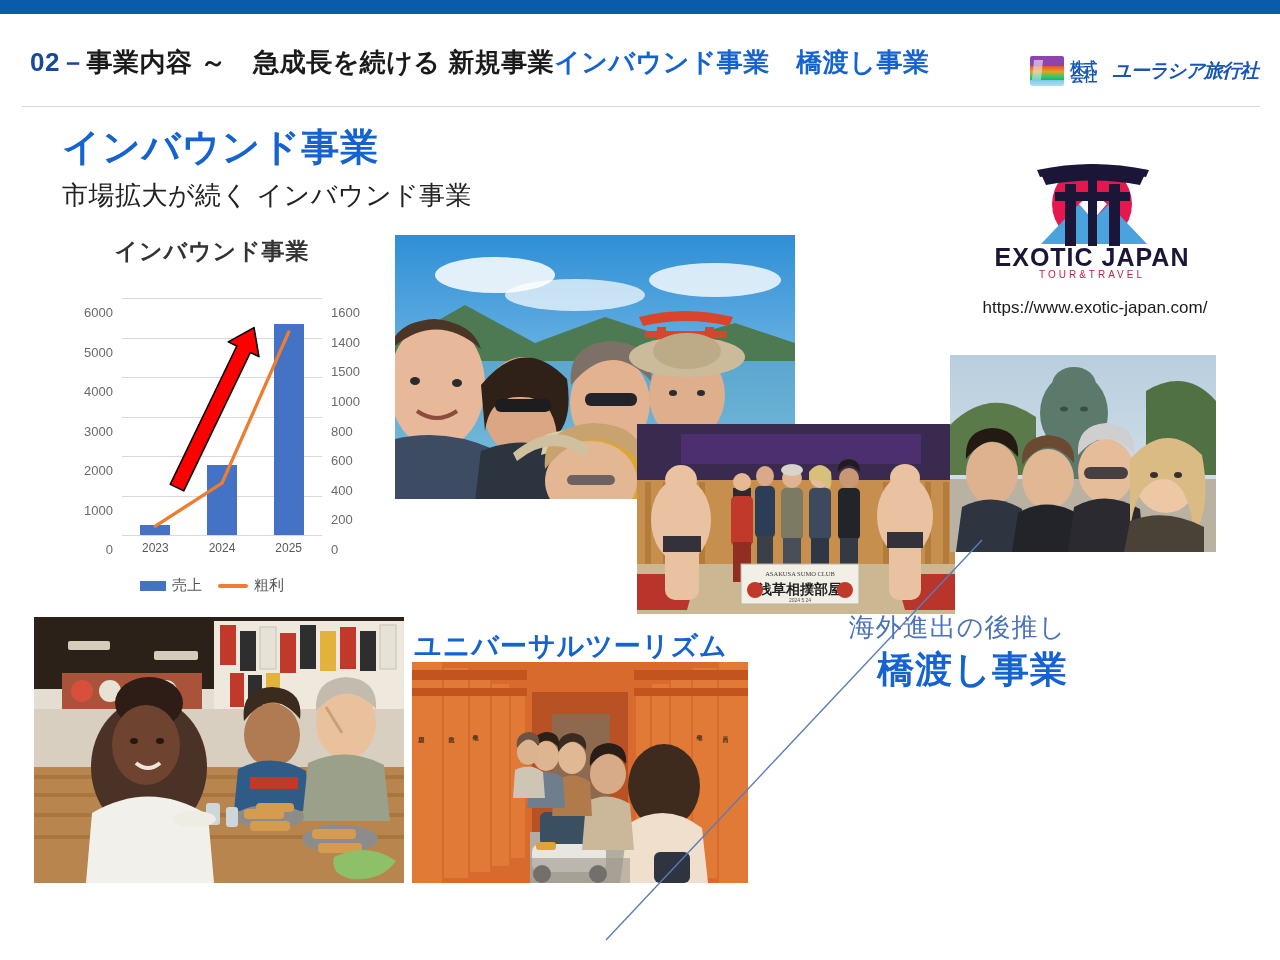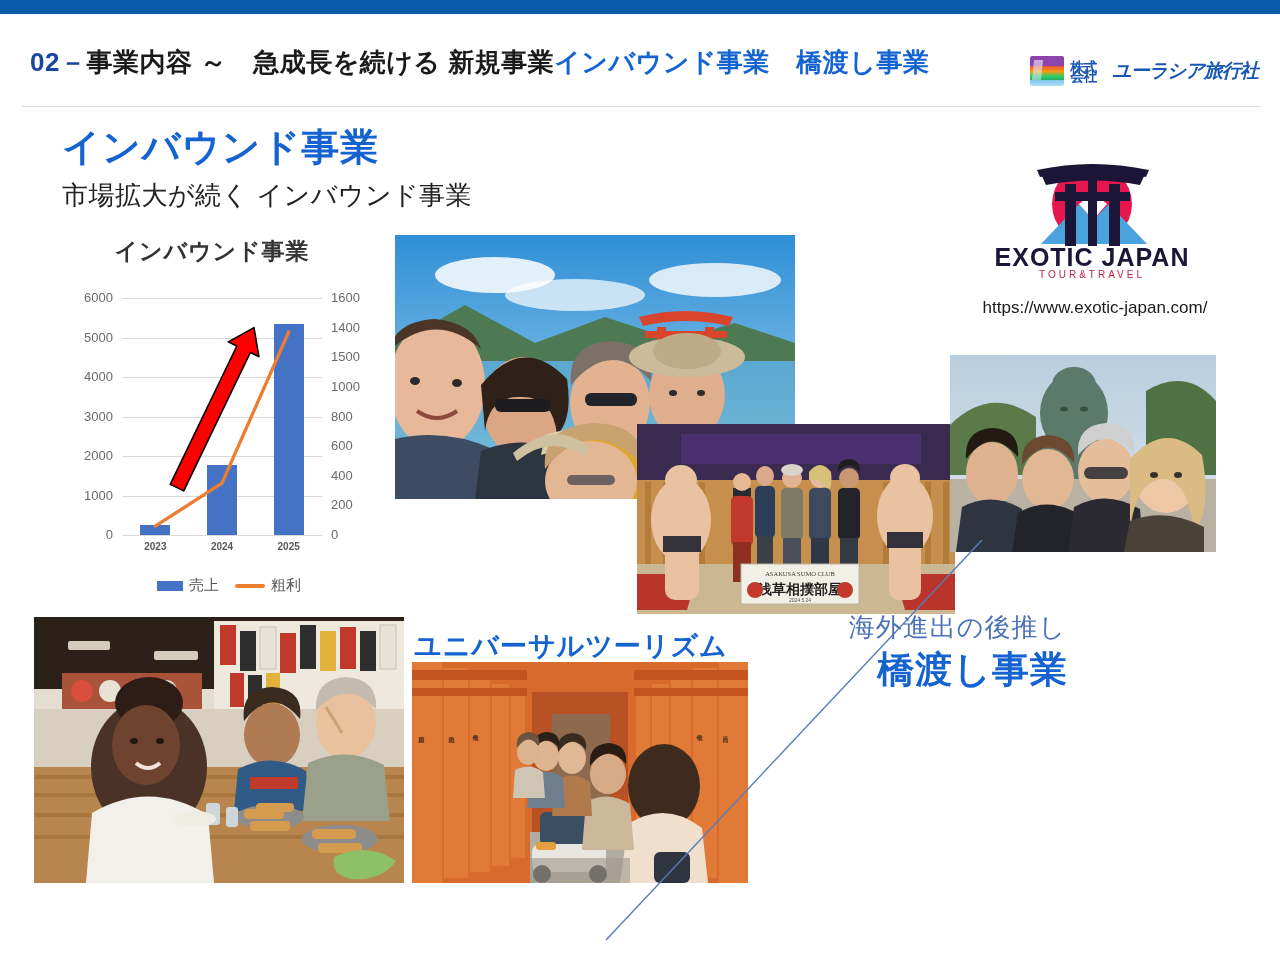--- a/index.html
+++ b/index.html
@@ -76,34 +76,34 @@
     position: absolute; left: 0; top: 0; width: 356px; text-align: center;
     font-size: 23px; font-weight: 700; color: #333; letter-spacing: 1px;
   }
   .plot {
     position: absolute; left: 88px; top: 62px; width: 200px; height: 237px;
   }
   .grid-line {
     position: absolute; left: 0; width: 200px; height: 1px; background: #d9d9d9;
   }
   .ytick-l, .ytick-r {
-    position: absolute; font-size: 13px; color: #6a6a6a; white-space: nowrap;
+    position: absolute; font-size: 13px; color: #6a6a6a; white-space: nowrap; margin-top: 15px;
   }
   .ytick-l { right: 100%; margin-right: 9px; text-align: right; }
   .ytick-r { left: 100%; margin-left: 9px; text-align: left; }
   .bar {
     position: absolute; bottom: 0; width: 30px; background: #4472c4;
   }
   .xtick {
-    position: absolute; top: 243px; font-size: 10px; color: #595959;
-    transform: translateX(-50%); white-space: nowrap; font-weight: bold;
+    position: absolute; top: 243px; font-size: 12px; color: #595959;
+    transform: translateX(-50%); white-space: nowrap;
   }
   .arrow-svg, .line-svg { position: absolute; left: 0; top: 0; overflow: visible; }
   .legend {
-    position: absolute; left: 17px; top: 340px; width: 356px;
+    position: absolute; left: 0; top: 340px; width: 356px;
     display: flex; justify-content: center; align-items: center; gap: 16px;
     font-size: 15px; color: #555;
   }
   .legend-item { display: flex; align-items: center; gap: 6px; }
   .sw-bar { width: 26px; height: 10px; background: #4472c4; }
   .sw-line { width: 30px; height: 4px; background: #ed7d31; border-radius: 2px; }
 
   
   .photo { position: absolute; overflow: hidden; background: #cfd8dc; }
   .photo canvas, .photo svg { display: block; width: 100%; height: 100%; }

